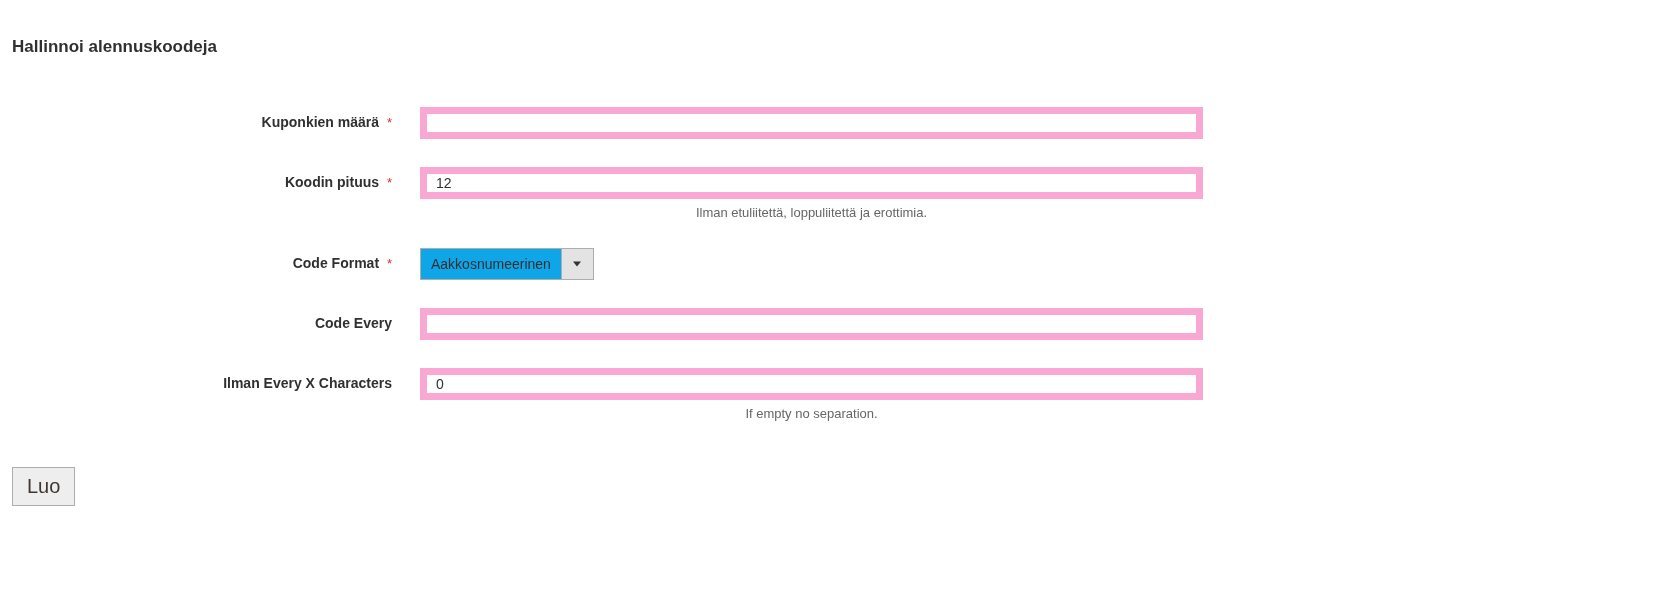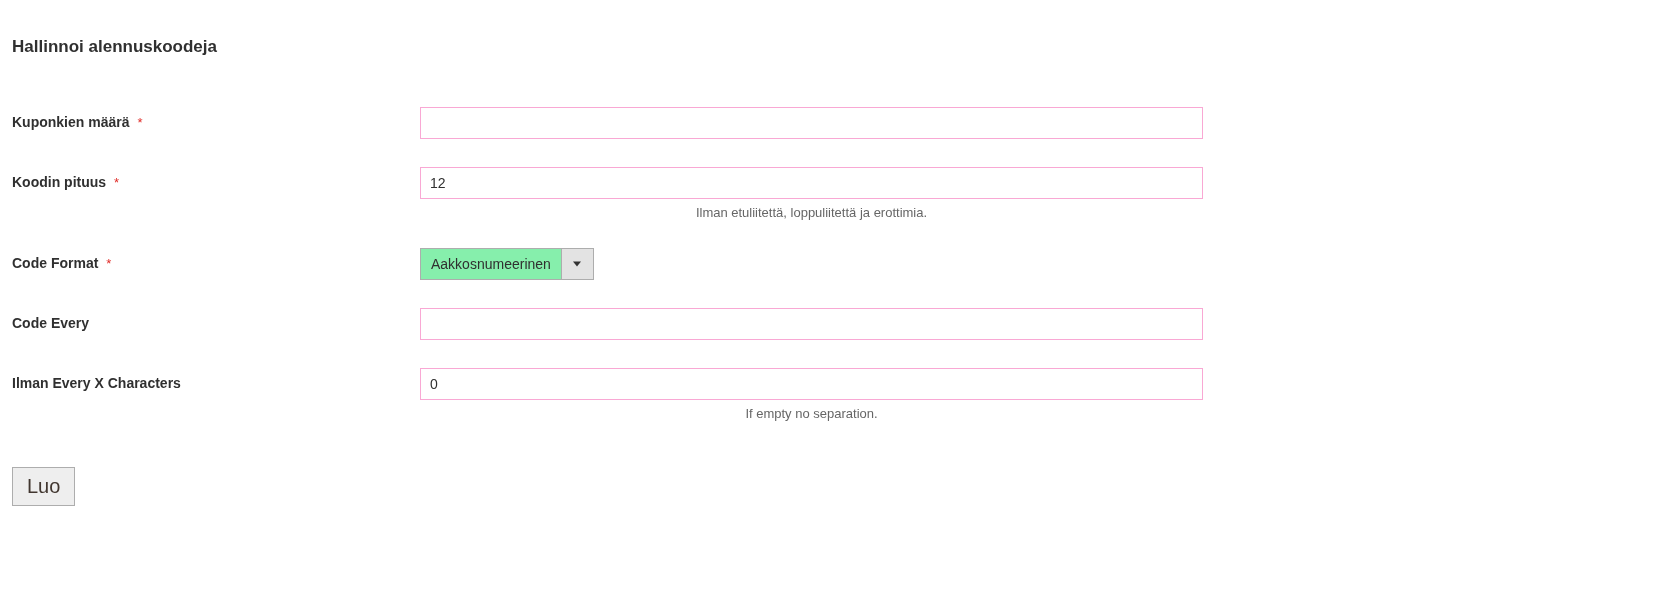--- a/index.html
+++ b/index.html
@@ -25,20 +25,21 @@
     .form-container {
       max-width: 1200px;
     }
     .form-row {
       display: flex;
       align-items: flex-start;
       margin-bottom: 28px;
     }
     .form-label-wrap {
       width: 408px;
+      text-align: right;
       padding-right: 28px;
       padding-top: 7px;
       flex-shrink: 0;
     }
     .form-label {
       font-size: 14px;
       font-weight: 600;
       color: #303030;
       display: inline;
     }
@@ -48,32 +49,32 @@
       margin-left: 4px;
       display: inline;
     }
     .form-control-wrap {
       flex: 1;
       max-width: 783px;
     }
     .text-input {
       width: 100%;
       height: 32px;
-      border: 1px solid #f9a8d4;
+      border: 7px solid #f9a8d4;
       padding: 0 9px;
       font-size: 14px;
       color: #303030;
       background: #fff;
       font-family: inherit;
     }
     .select-wrap {
       display: inline-flex;
       border: 1px solid #adadad;
       height: 32px;
-      background: #86efac;
+      background: #0ea5e9;
     }
     .select-value {
       padding: 0 10px;
       display: flex;
       align-items: center;
       font-size: 14px;
       color: #303030;
       min-width: 130px;
     }
     .select-arrow {

